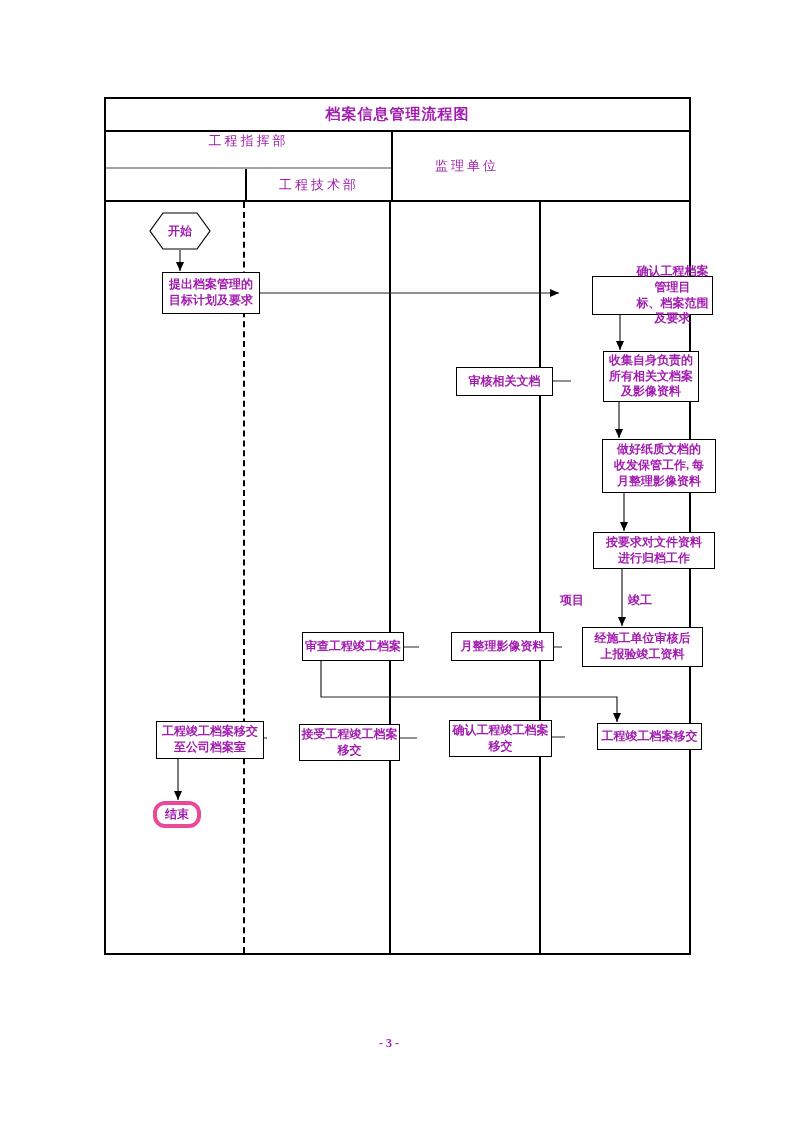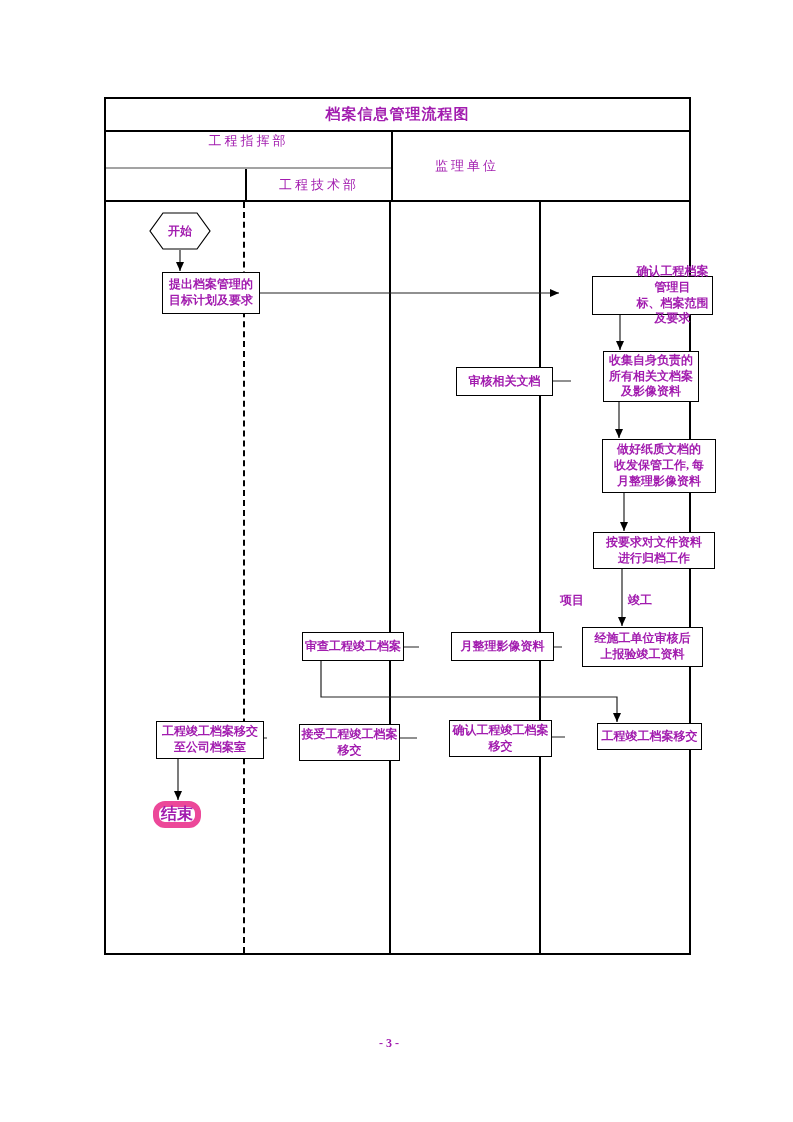--- a/index.html
+++ b/index.html
@@ -32,23 +32,23 @@
   #lane-div-solid2{left:433px;border-left:2px solid #000;}
   
   .node{position:absolute;border:1px solid #000;background:#fff;box-sizing:border-box;
         display:flex;align-items:center;justify-content:center;text-align:center;
         font-size:12px;font-weight:bold;line-height:1.32;white-space:pre-line;margin-left:32px;}
   .shape{position:absolute;background:transparent;border:none;display:flex;
          align-items:center;justify-content:center;text-align:center;
          font-size:12px;font-weight:bold;}
   .shape svg{position:absolute;left:0;top:0;}
   .shape span{position:relative;}
-  #node-end{position:absolute;border:6px solid #ec4899;border-radius:12px;box-sizing:border-box;
+  #node-end{position:absolute;border:4px solid #ec4899;border-radius:12px;box-sizing:border-box;
             display:flex;align-items:center;justify-content:center;
-            font-size:16px;font-weight:bold;background:#fff;}
+            font-size:12px;font-weight:bold;background:#fff;}
   .edge-label{position:absolute;font-size:12px;font-weight:bold;text-align:center;}
   #page-num{position:absolute;left:0;top:1036px;width:778px;text-align:center;
             font-size:12px;font-weight:bold;}
   #connectors{position:absolute;left:0;top:0;pointer-events:none;}
 </style>
 </head>
 <body>
 
 <div id="page">
 

